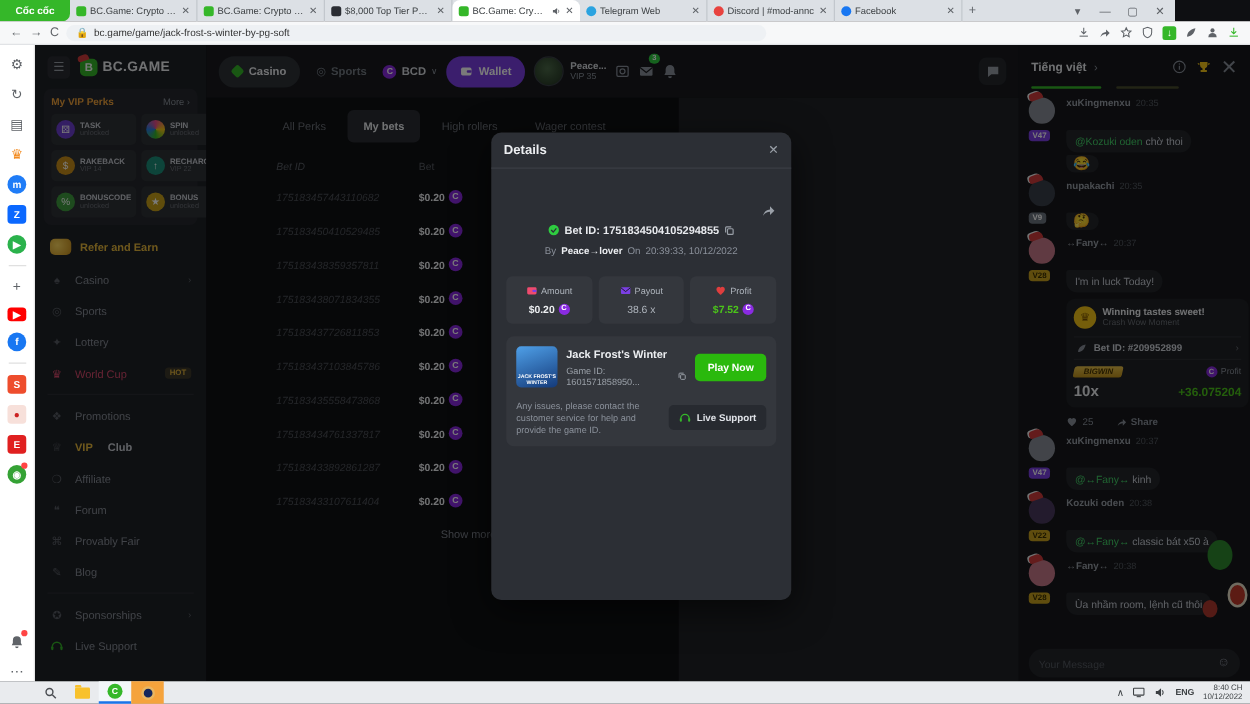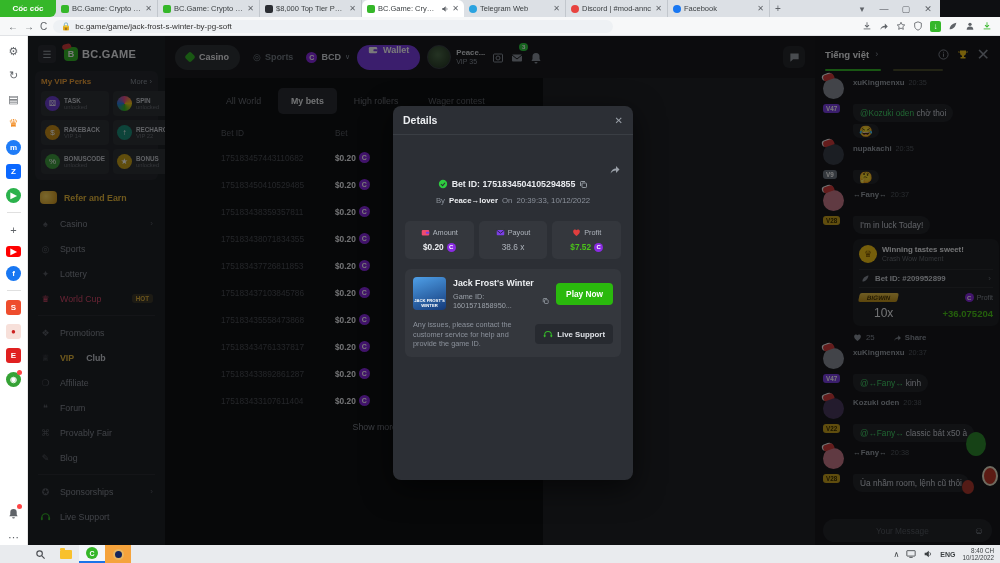--- a/index.html
+++ b/index.html
@@ -78,37 +78,37 @@
   #btn-casino .t { color:#eceef1; font-size:9px; font-weight:bold; }
   #btn-sports { display:flex; align-items:center; gap:4px; padding:0 6px; }
   #btn-sports .t { color:#767c84; font-size:9px; font-weight:bold; }
   #gsearch { width:168px; height:25px; background:#131418; border-radius:13px; display:flex; align-items:center; gap:5px; padding:0 9px; }
   #gsearch input { background:transparent; border:none; outline:none; color:#9aa0a8; font-size:8.3px; width:120px; }
   #gsearch input::placeholder { color:#565b62; }
   #currency { margin-left:auto; display:flex; align-items:center; gap:4px; }
   .coin { display:inline-flex; width:11px; height:11px; border-radius:50%; background:#8a2be2; color:#fff; font-size:7px; font-weight:bold; align-items:center; justify-content:center; }
   #currency .cc { color:#d6d9de; font-size:9px; font-weight:bold; }
   #currency .dd { color:#8b919b; font-size:7px; }
-  #btn-wallet { height:25px; background:#7b3fe4; border-radius:13px; display:flex; gap:5px; padding:0 11px; color:#fff; }
+  #btn-wallet { height:25px; background:#7b3fe4; border-radius:13px; display:flex; align-items:center; gap:5px; padding:0 11px; color:#fff; }
   #btn-wallet .t { font-size:9px; font-weight:bold; }
   #user { display:flex; align-items:center; gap:5px; }
   #user .av { width:24px; height:24px; border-radius:50%; background:radial-gradient(circle at 45% 40%, #4d6b4a, #20301f); border:1px solid #3a3f46; }
   #user .un { color:#d6d9de; font-size:7.8px; font-weight:bold; line-height:9px; }
   #user .uv { color:#8b919b; font-size:7px; line-height:9px; }
   .navic { position:relative; color:#8b919b; }
   #mailbadge { position:absolute; top:-5px; right:-5px; background:#2ecc40; color:#fff; font-size:6px; font-weight:bold; border-radius:6px; padding:0 3px; line-height:8px; }
   #chatbtn { width:22px; height:22px; background:#26282d; border-radius:6px; display:flex; align-items:center; justify-content:center; color:#9aa0a8; }
 
   #bettabs { display:flex; gap:4px; margin:10px 0 0 48px; }
   .bettab { height:26px; display:flex; align-items:center; padding:0 13px; border-radius:5px; color:#6b7077; font-size:8.8px; }
   .bettab.active { background:#2a2d33; color:#eceef1; font-weight:bold; }
   #bettable { margin:8px 0 0 40px; width:420px; }
   .trow { display:flex; align-items:center; height:27px; }
   .th { height:22px; }
-  .c-id { width:130px; padding-left:16px; font-size:8.3px; color:#4c5056; overflow:hidden; white-space:nowrap; }
+  .c-id { width:130px; padding-left:16px; font-size:8.3px; color:#4c5056; overflow:hidden; white-space:nowrap;font-style:italic; }
   .c-bet { width:92px; font-size:8.3px; color:#eceef1; font-weight:bold; display:flex; align-items:center; gap:3px; }
   .c-time { width:80px; font-size:8.3px; color:#4c5056; }
   .th .c-id,.th .c-bet,.th .c-time { color:#585d64; font-weight:normal; font-size:8.3px; }
   #showmore { margin:8px 0 0 150px; width:130px; display:flex; align-items:center; justify-content:center; gap:4px; color:#7d838c; font-size:8.8px; }
 
   
   #chat { position:absolute; right:0; top:0; width:185px; height:536px; background:#17181c; display:flex; flex-direction:column; }
   #chathead { position:relative; height:36px; display:flex; align-items:center; gap:6px; padding:0 10px; flex:none; }
   #chathead .lang { color:#eceef1; font-size:9.5px; font-weight:bold; }
   #chathead .arr { color:#8b919b; font-size:9px; }
@@ -136,28 +136,28 @@
   .wc-crown { width:18px; height:18px; border-radius:50%; background:#f5c518; color:#7a5200; font-size:9px; display:flex; align-items:center; justify-content:center; flex:none; }
   .wc-title { color:#eceef1; font-size:7.8px; font-weight:bold; line-height:9px; }
   .wc-sub { color:#6b7077; font-size:6.8px; line-height:9px; }
   .wc-bet { display:flex; align-items:center; gap:5px; margin-top:6px; padding:4px 2px; border-top:1px solid #2c2f34; border-bottom:1px solid #2c2f34; }
   .wc-bet .t { color:#cfd3da; font-size:7.8px; font-weight:bold; }
   .wc-bet .a { margin-left:auto; color:#6b7077; font-size:8px; }
   .wc-mid { display:flex; align-items:center; margin-top:5px; }
   .ribbon { background:linear-gradient(#e8c24a,#c1931c); color:#4a3500; font-size:6.3px; font-weight:bold; padding:1px 8px; transform:skewX(-12deg); border-radius:2px; }
   .wc-profitlab { margin-left:auto; display:flex; align-items:center; gap:3px; color:#8b919b; font-size:7px; }
   .wc-nums { display:flex; align-items:baseline; margin-top:4px; }
-  .wc-mult { color:#eceef1; font-size:12px; font-weight:normal;margin-left:15px; }
+  .wc-mult { color:#eceef1; font-size:12px; font-weight:bold; }
   .wc-profit { margin-left:auto; color:#4bc41a; font-size:9.5px; font-weight:bold; }
   .likes { display:flex; align-items:center; gap:4px; margin-top:5px; color:#8b919b; font-size:7.8px; }
   .likes .sh { margin-left:14px; display:flex; gap:3px; align-items:center;font-weight:bold; }
   .balloon { position:absolute; border-radius:50%; }
   #chatinput { flex:none; padding:5px 8px 3px 8px; }
   #cinput { height:23px; background:#24262b; border-radius:12px; display:flex; align-items:center; padding:0 8px; }
-  #cinput input { flex:1; background:transparent; border:none; outline:none; font-size:8.3px; color:#c9ced6;text-align:center; }
+  #cinput input { flex:1; background:transparent; border:none; outline:none; font-size:8.3px; color:#c9ced6; }
   #cinput input::placeholder { color:#565b62; }
   #cinput .smiley { color:#8b919b; font-size:10px; }
   #ctools { flex:none; display:flex; align-items:center; gap:11px; padding:4px 10px 7px 10px; color:#6b7077; }
   #csend { margin-left:auto; width:24px; height:16px; background:#2e3136; border-radius:4px; display:flex; align-items:center; justify-content:center; color:#8b919b; }
 
   
   #modal { position:absolute; left:365px; top:70px; width:240px; height:374px; background:#2c2f35; border-radius:8px; z-index:50; box-shadow:0 8px 30px rgba(0,0,0,.6); }
   #mhead { display:flex; align-items:center; padding:8px 10px; border-bottom:1px solid #3a3e44; }
   #mtitle { color:#eceef1; font-size:10.5px; font-weight:bold; }
   #mclose { margin-left:auto; color:#9aa0a8; font-size:10px; }
@@ -559,21 +559,21 @@
           </svg></span>
       <span style="flex:1"></span>
       <div id="chatbtn">
           <svg class="ic" width="11" height="11">
             <use href="#i-chat"></use>
           </svg>
         </div>
     </div>
 
     <div id="bettabs">
-      <div class="bettab">All World</div>
+      <div class="bettab">All Perks</div>
       <div class="bettab active">My bets</div>
       <div class="bettab">High rollers</div>
       <div class="bettab">Wager contest</div>
     </div>
 
     <div id="bettable">
       <div class="trow th">
         <span class="c-id">Bet ID</span>
         <span class="c-bet">Bet</span>
         <span class="c-time">Time</span>

